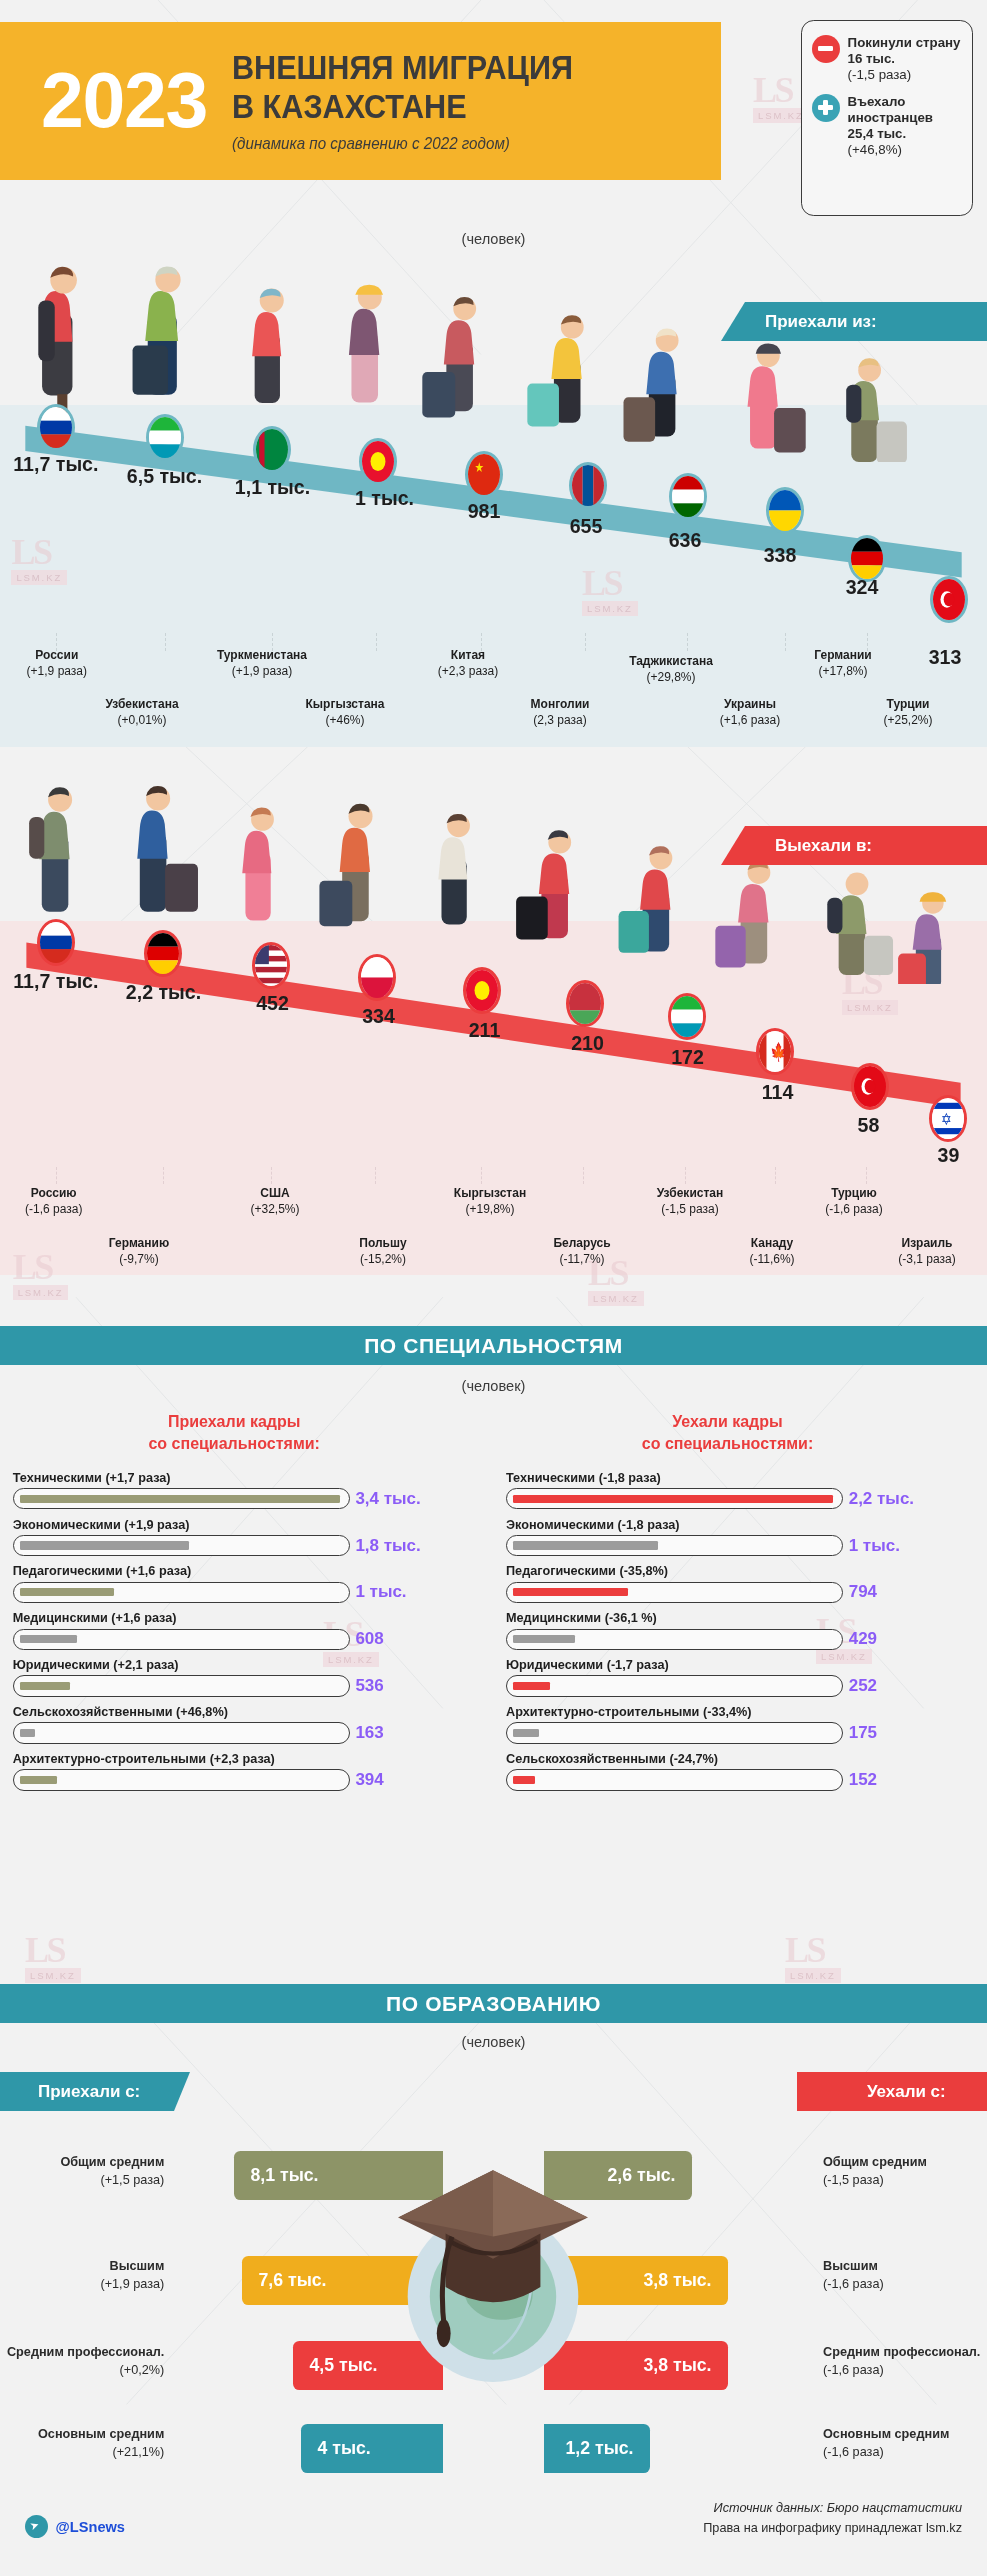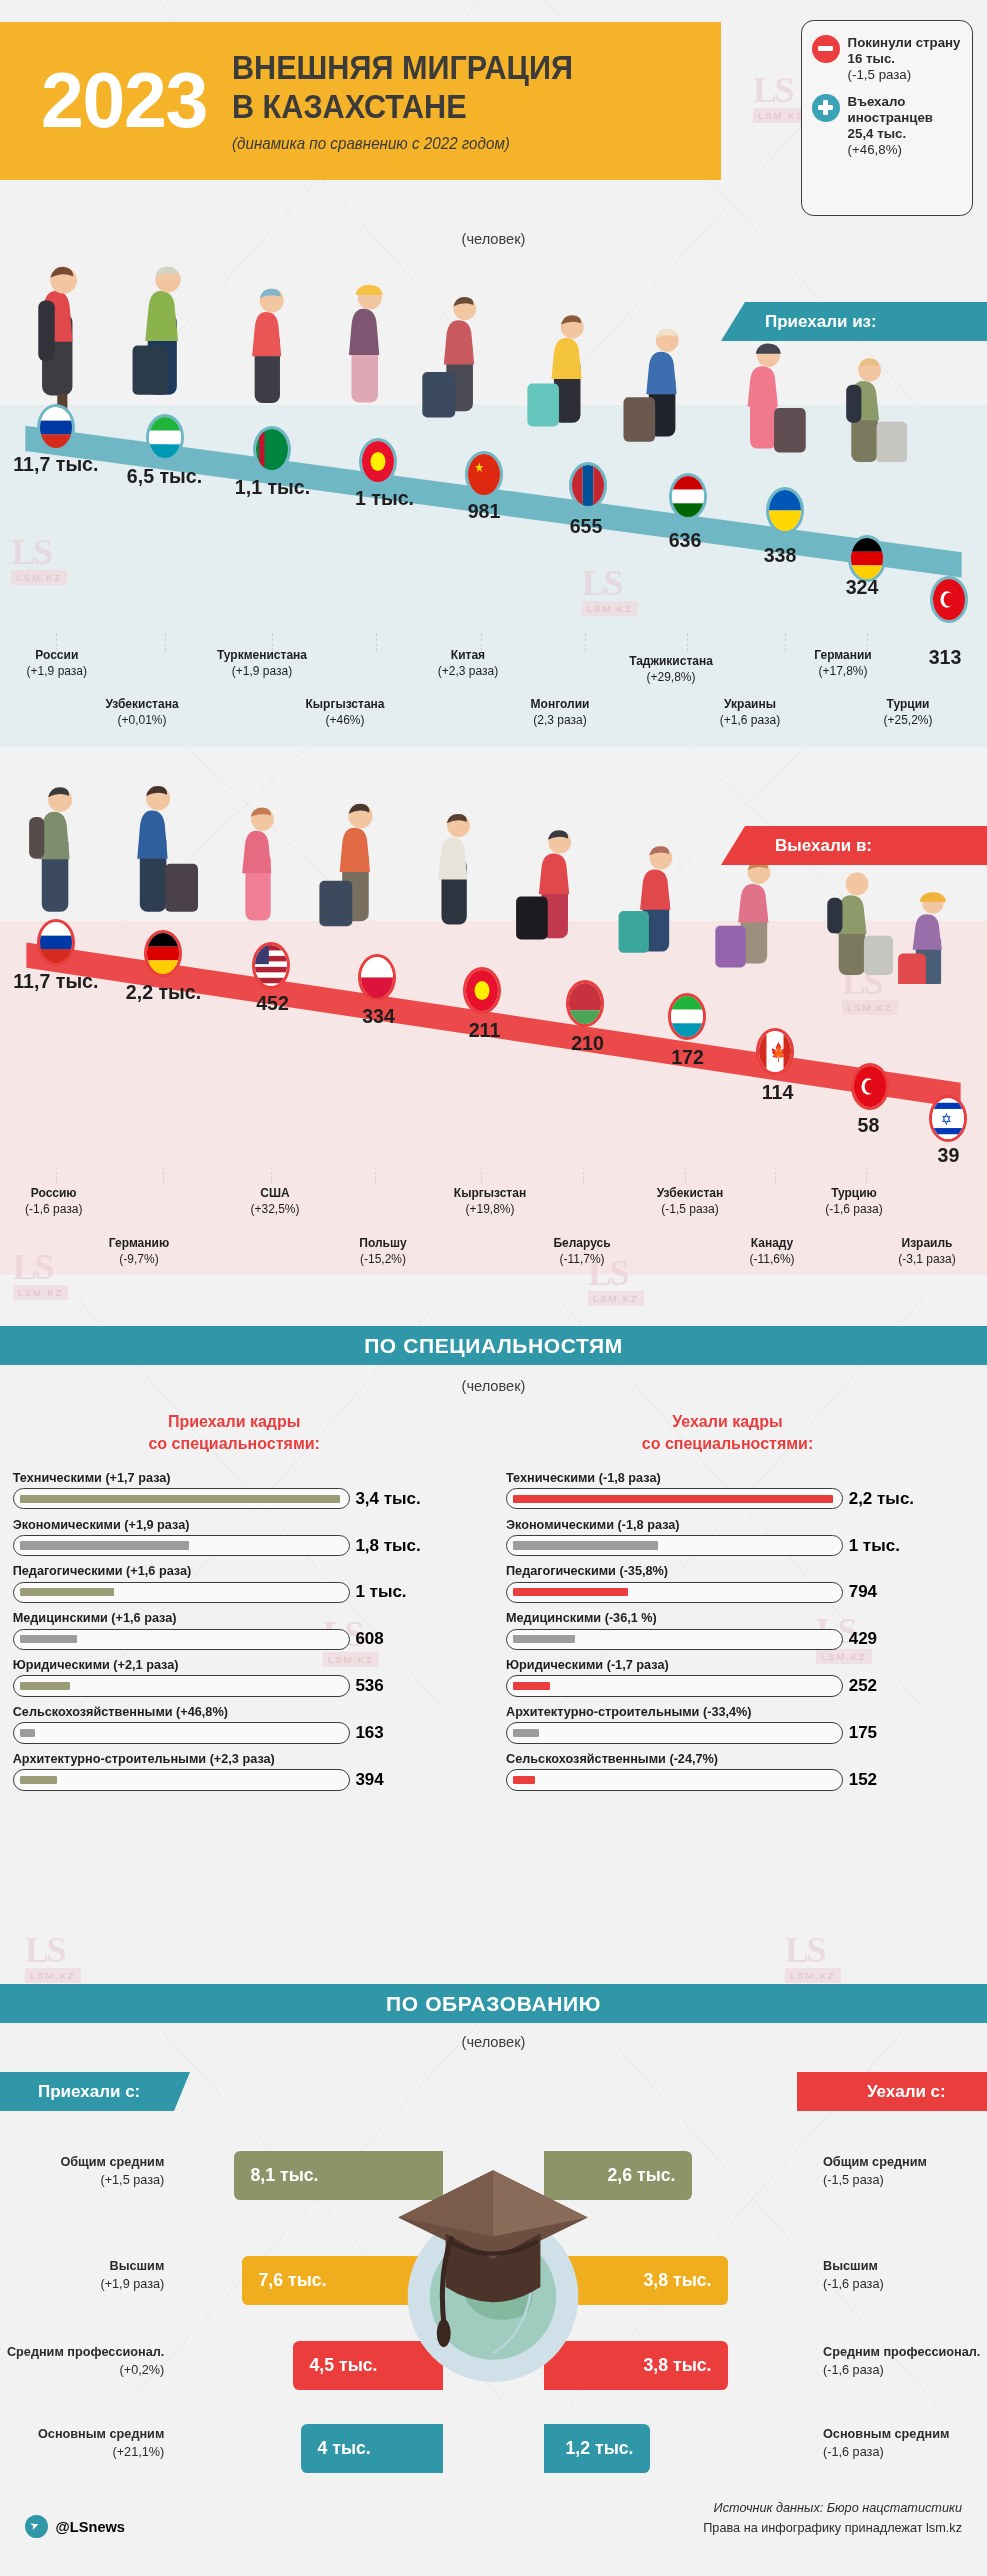--- a/index.html
+++ b/index.html
@@ -90,21 +90,21 @@
                 line-height:1.35; margin-bottom:16.5px; }
   .spec-row { margin-bottom:8.2px; }
   .spec-lbl { font-size:12.7px; color:#1e1e1e; margin-bottom:3.2px; }
   .spec-lbl b { font-weight:bold; }
   .spec-lbl span { font-weight:bold; }
   .spec-bar-wrap { display:flex; align-items:center; }
   .spec-track { flex:none; width:337px; height:21.5px; border:1.3px solid #3b3b3b;
                 border-radius:11.4px; background:#fafafa; display:flex; align-items:center;
                 padding-left:6.3px; }
   .spec-fill { height:8.2px; border-radius:1.3px; }
-  .spec-val { font-weight:bold; font-size:17px; margin-left:5.7px; color:#000000;
+  .spec-val { font-weight:bold; font-size:17px; margin-left:5.7px; color:#8b5cf6;
               white-space:nowrap;}
 
   
   .edu-side { position:absolute; z-index:7; font-size:12.7px; line-height:1.45; width:158px;}
   .edu-side .n { font-weight:bold; }
   .edu-bar { position:absolute; height:49px; z-index:6; display:flex; align-items:center;
              color:#fff; font-weight:bold; font-size:17.7px; }
   .edu-bar.l { justify-content:flex-start; padding-left:16.5px;
                border-top-left-radius:6.3px; border-bottom-left-radius:6.3px; }
   .edu-bar.r { justify-content:flex-end; padding-right:16.5px;
@@ -116,21 +116,21 @@
   .footer { position:absolute; left:0; bottom:0; width:987px; height:95px;
             background:#f2f2f2; z-index:8; }
   .src { position:absolute; right:25px; top:16.5px; text-align:right; font-size:12.7px;
          color:#2b2b2b; line-height:1.6; }
   .src .i { font-style:italic; }
   .tg { position:absolute; left:25px; top:34px; display:flex; align-items:center; }
   .tg-ico { width:23px; height:23px; border-radius:50%; background:#2f97a8;
             margin-right:7.6px; position:relative; }
   .tg-ico:after { content:"➤"; position:absolute; color:#fff; font-size:10.8px;
                   left:5px; top:4.4px; transform:rotate(-20deg); }
-  .tg-name { font-size:14.6px; font-weight:bold; color:#000000; }
+  .tg-name { font-size:14.6px; font-weight:bold; color:#1d4ed8; }
 </style>
 </head>
 <body>
 
 <div class="page">
 
   <div class="wm wm-sm" style="left:138px; top:94px;">
     <div class="ls">LS</div>
     <div class="kz">LSM.KZ</div>
   </div>

